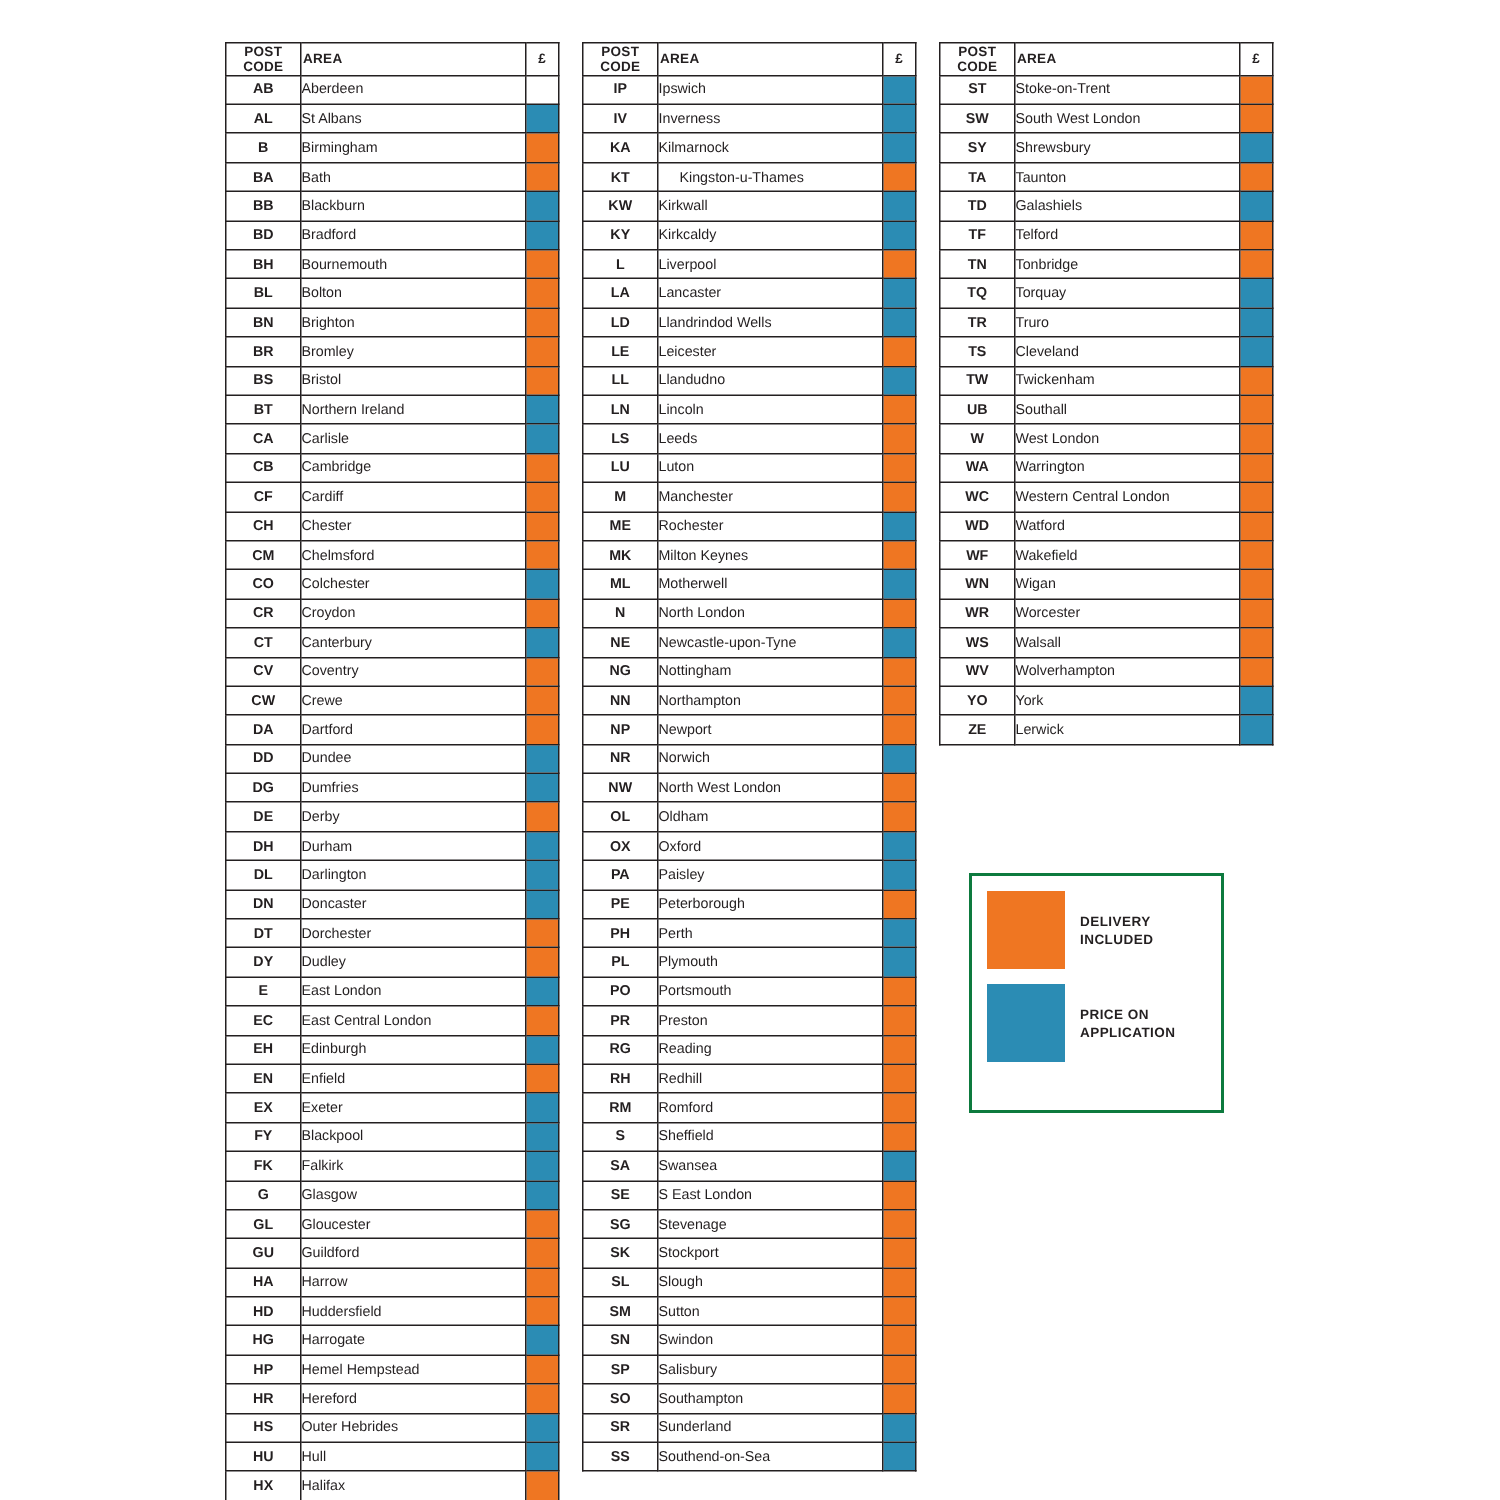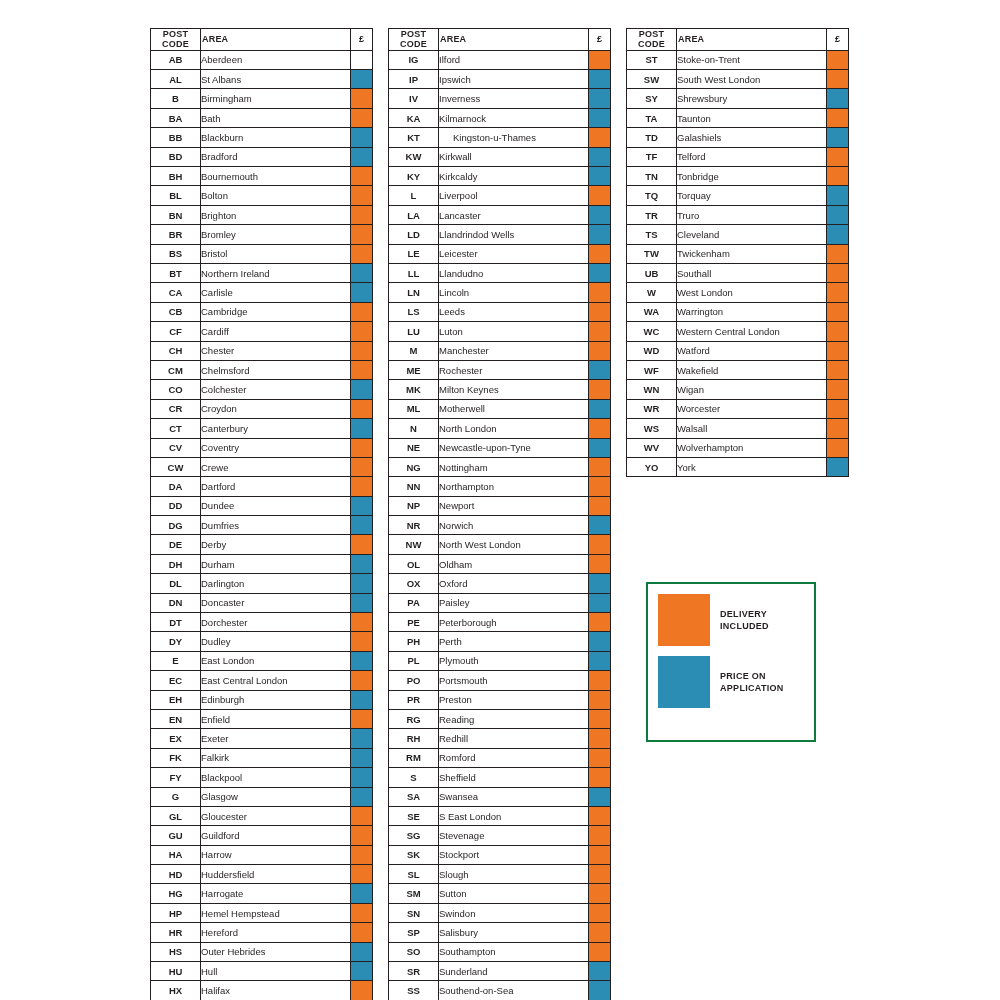--- a/index.html
+++ b/index.html
@@ -371,29 +371,29 @@
               </td>
             </tr>
             <tr>
               <td class="code">EX</td>
               <td class="area">Exeter</td>
               <td class="price">
                 <span class="swatch" style="background: rgb(43, 140, 180);"></span>
               </td>
             </tr>
             <tr>
+              <td class="code">FY</td>
+              <td class="area">Blackpool</td>
+              <td class="price">
+                <span class="swatch" style="background: rgb(43, 140, 180);"></span>
+              </td>
+            </tr>
+            <tr>
               <td class="code">FK</td>
               <td class="area">Falkirk</td>
-              <td class="price">
-                <span class="swatch" style="background: rgb(43, 140, 180);"></span>
-              </td>
-            </tr>
-            <tr>
-              <td class="code">FY</td>
-              <td class="area">Blackpool</td>
               <td class="price">
                 <span class="swatch" style="background: rgb(43, 140, 180);"></span>
               </td>
             </tr>
             <tr>
               <td class="code">G</td>
               <td class="area">Glasgow</td>
               <td class="price">
                 <span class="swatch" style="background: rgb(43, 140, 180);"></span>
               </td>
@@ -480,27 +480,20 @@
           </colgroup>
           <thead>
             <tr>
               <th class="h-code"><span>POST</span><br><span>CODE</span></th>
               <th class="h-area">AREA</th>
               <th class="h-price">£</th>
             </tr>
           </thead>
           <tbody>
             <tr>
-              <td class="code">IG</td>
-              <td class="area">Ilford</td>
-              <td class="price">
-                <span class="swatch" style="background: rgb(239, 118, 34);"></span>
-              </td>
-            </tr>
-            <tr>
               <td class="code">IP</td>
               <td class="area">Ipswich</td>
               <td class="price">
                 <span class="swatch" style="background: rgb(43, 140, 180);"></span>
               </td>
             </tr>
             <tr>
               <td class="code">IV</td>
               <td class="area">Inverness</td>
               <td class="price">
@@ -990,20 +983,27 @@
             <tr>
               <td class="code">WV</td>
               <td class="area">Wolverhampton</td>
               <td class="price">
                 <span class="swatch" style="background: rgb(239, 118, 34);"></span>
               </td>
             </tr>
             <tr>
               <td class="code">YO</td>
               <td class="area">York</td>
+              <td class="price">
+                <span class="swatch" style="background: rgb(43, 140, 180);"></span>
+              </td>
+            </tr>
+            <tr>
+              <td class="code">ZE</td>
+              <td class="area">Lerwick</td>
               <td class="price">
                 <span class="swatch" style="background: rgb(43, 140, 180);"></span>
               </td>
             </tr>
           </tbody>
         </table>
       </div>
     </div>
 
   <div class="legend" id="legend">

